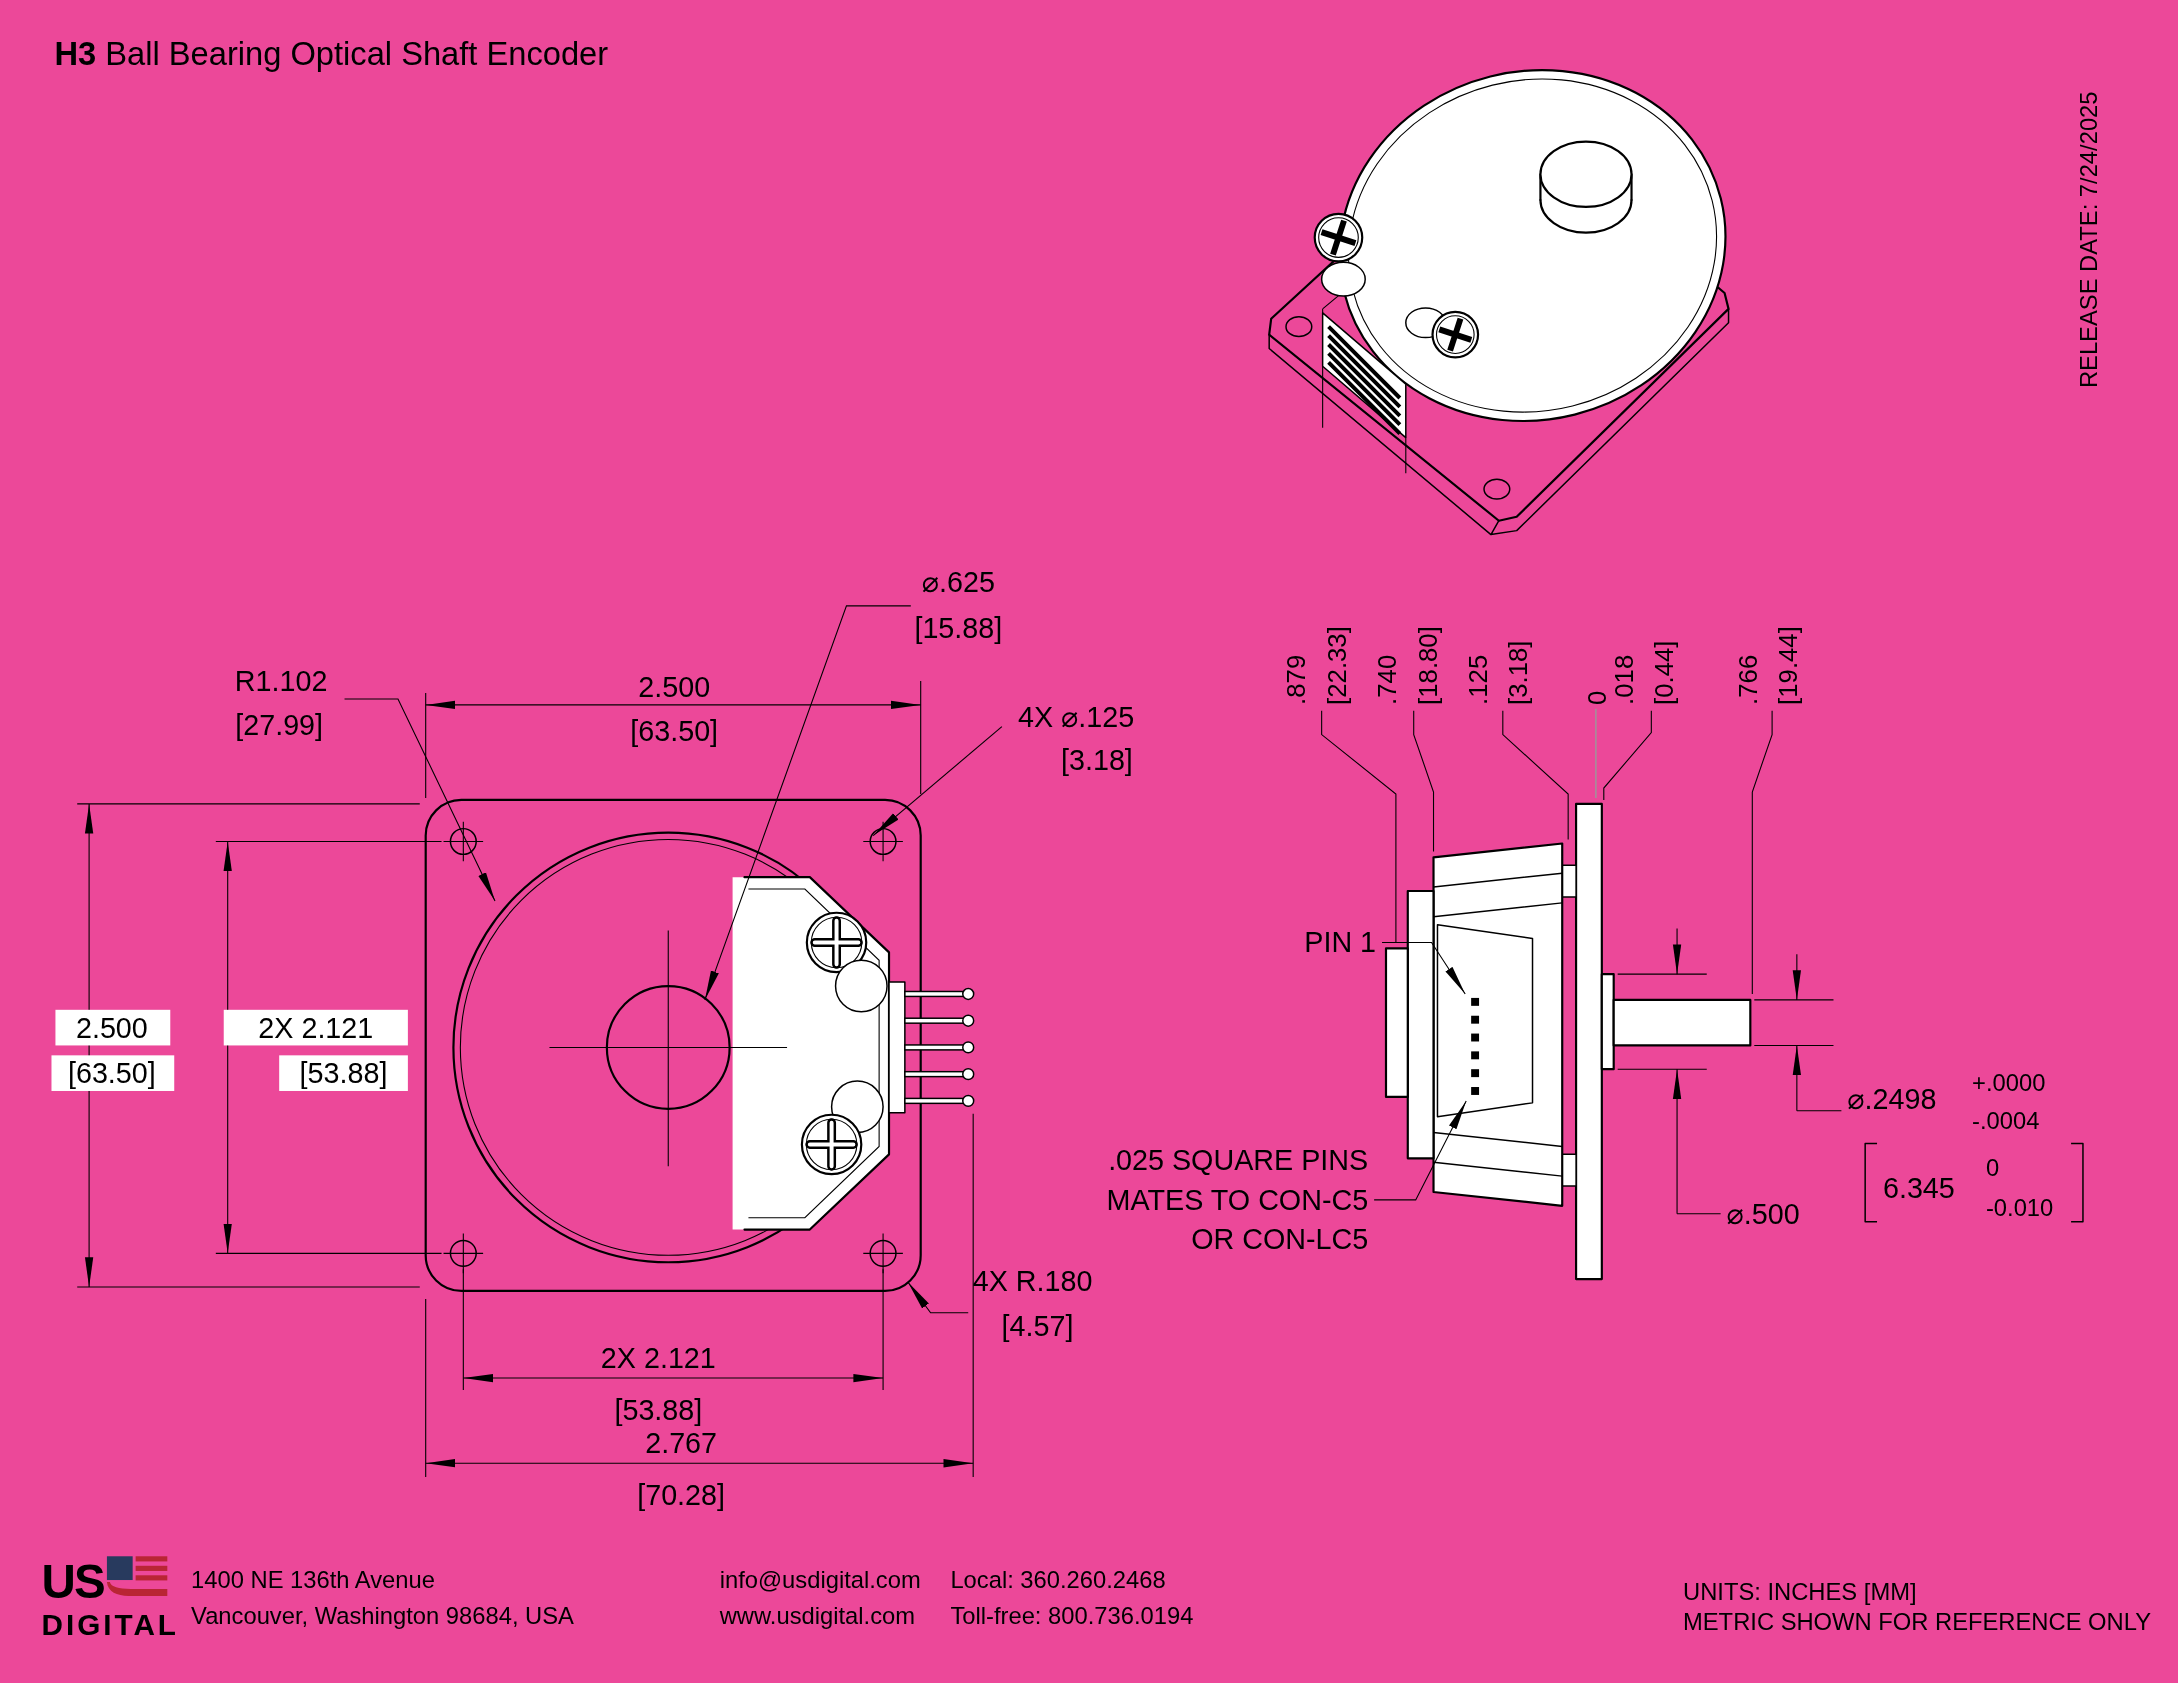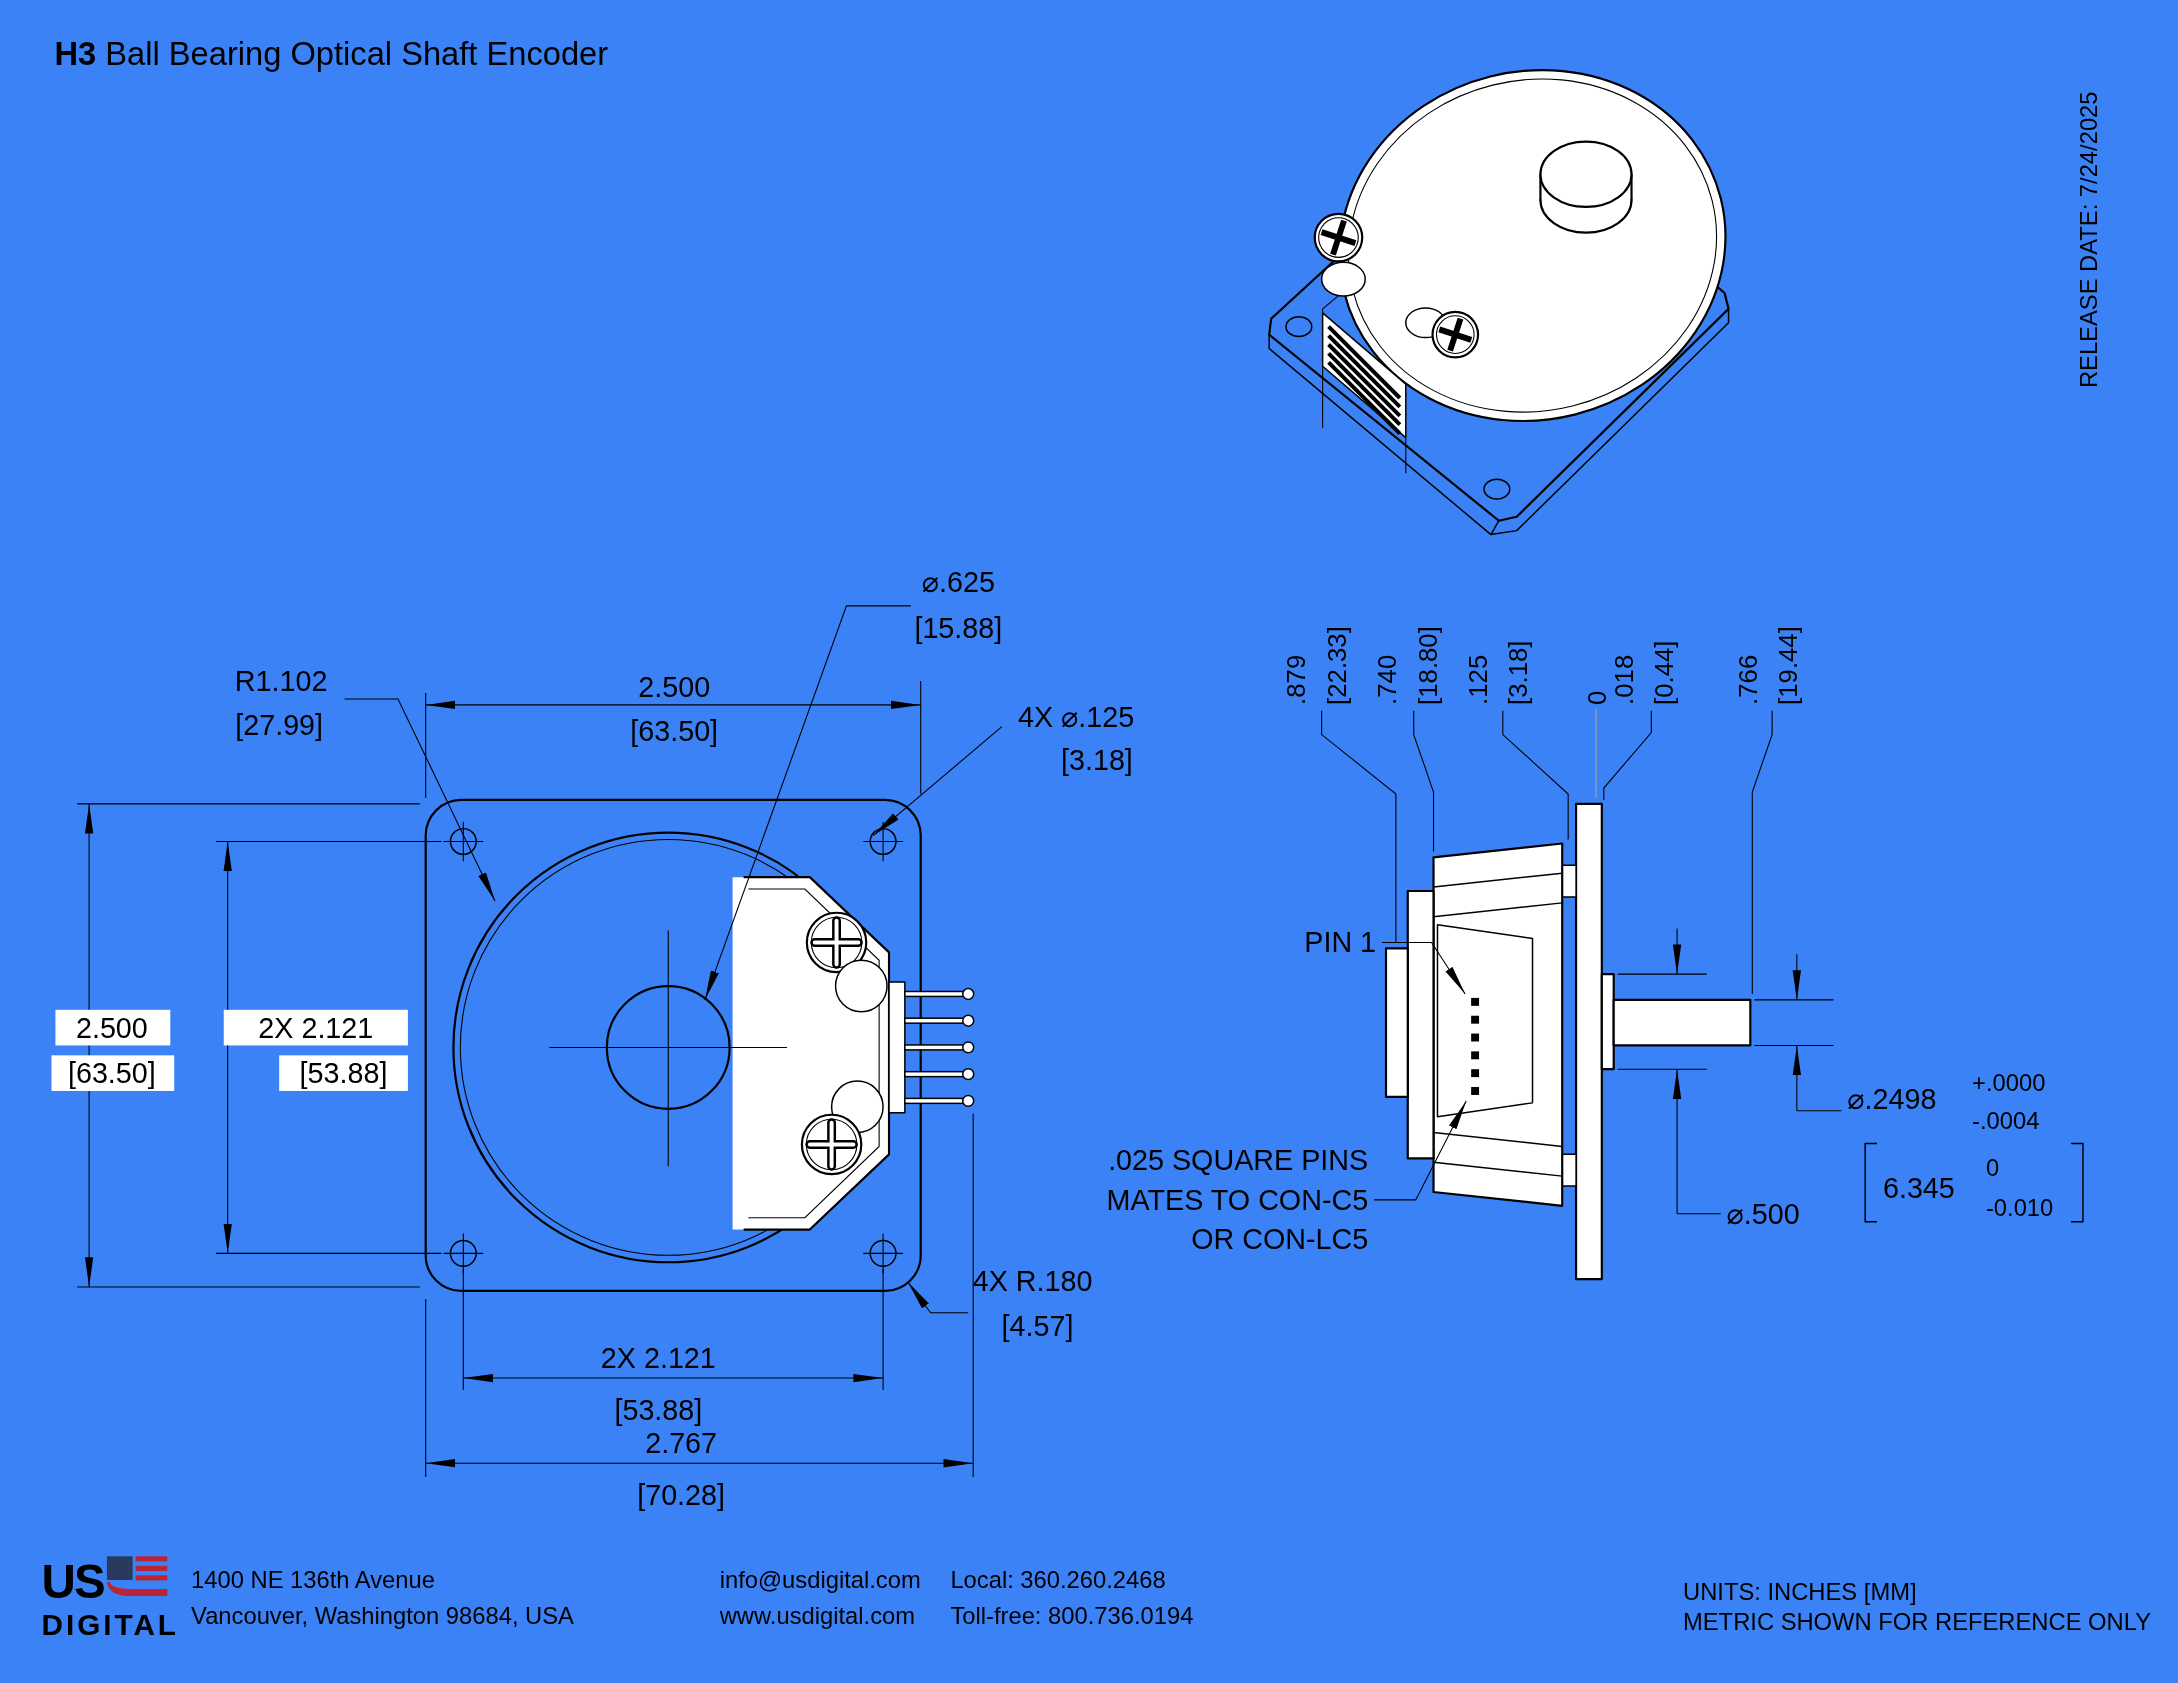--- a/index.html
+++ b/index.html
@@ -1,16 +1,16 @@
 <!DOCTYPE html>
 <html><head>
 <meta charset="utf-8">
 <style>
   html,body{margin:0;padding:0;background:#ffffff;}
-  .page{width:2178px;height:1683px;position:relative;background:#3b82f6;}
+  .page{width:2178px;height:1683px;position:relative;background:#ec4899;}
   svg{display:block;}
   text{font-family:"Liberation Sans","DejaVu Sans",sans-serif;fill:#000;}
   .ln{stroke:#000;stroke-width:2.2;fill:none;stroke-linejoin:round;stroke-linecap:round;}
   .ln15{stroke:#000;stroke-width:1.5;fill:none;stroke-linejoin:round;}
   .tn{stroke:#000;stroke-width:1.1;fill:none;}
   .wf{fill:#fff;}
   .dim{font-size:29px;}
   .dimsm{font-size:24px;}
   .rot{font-size:26px;}
   .note{font-size:29px;}

